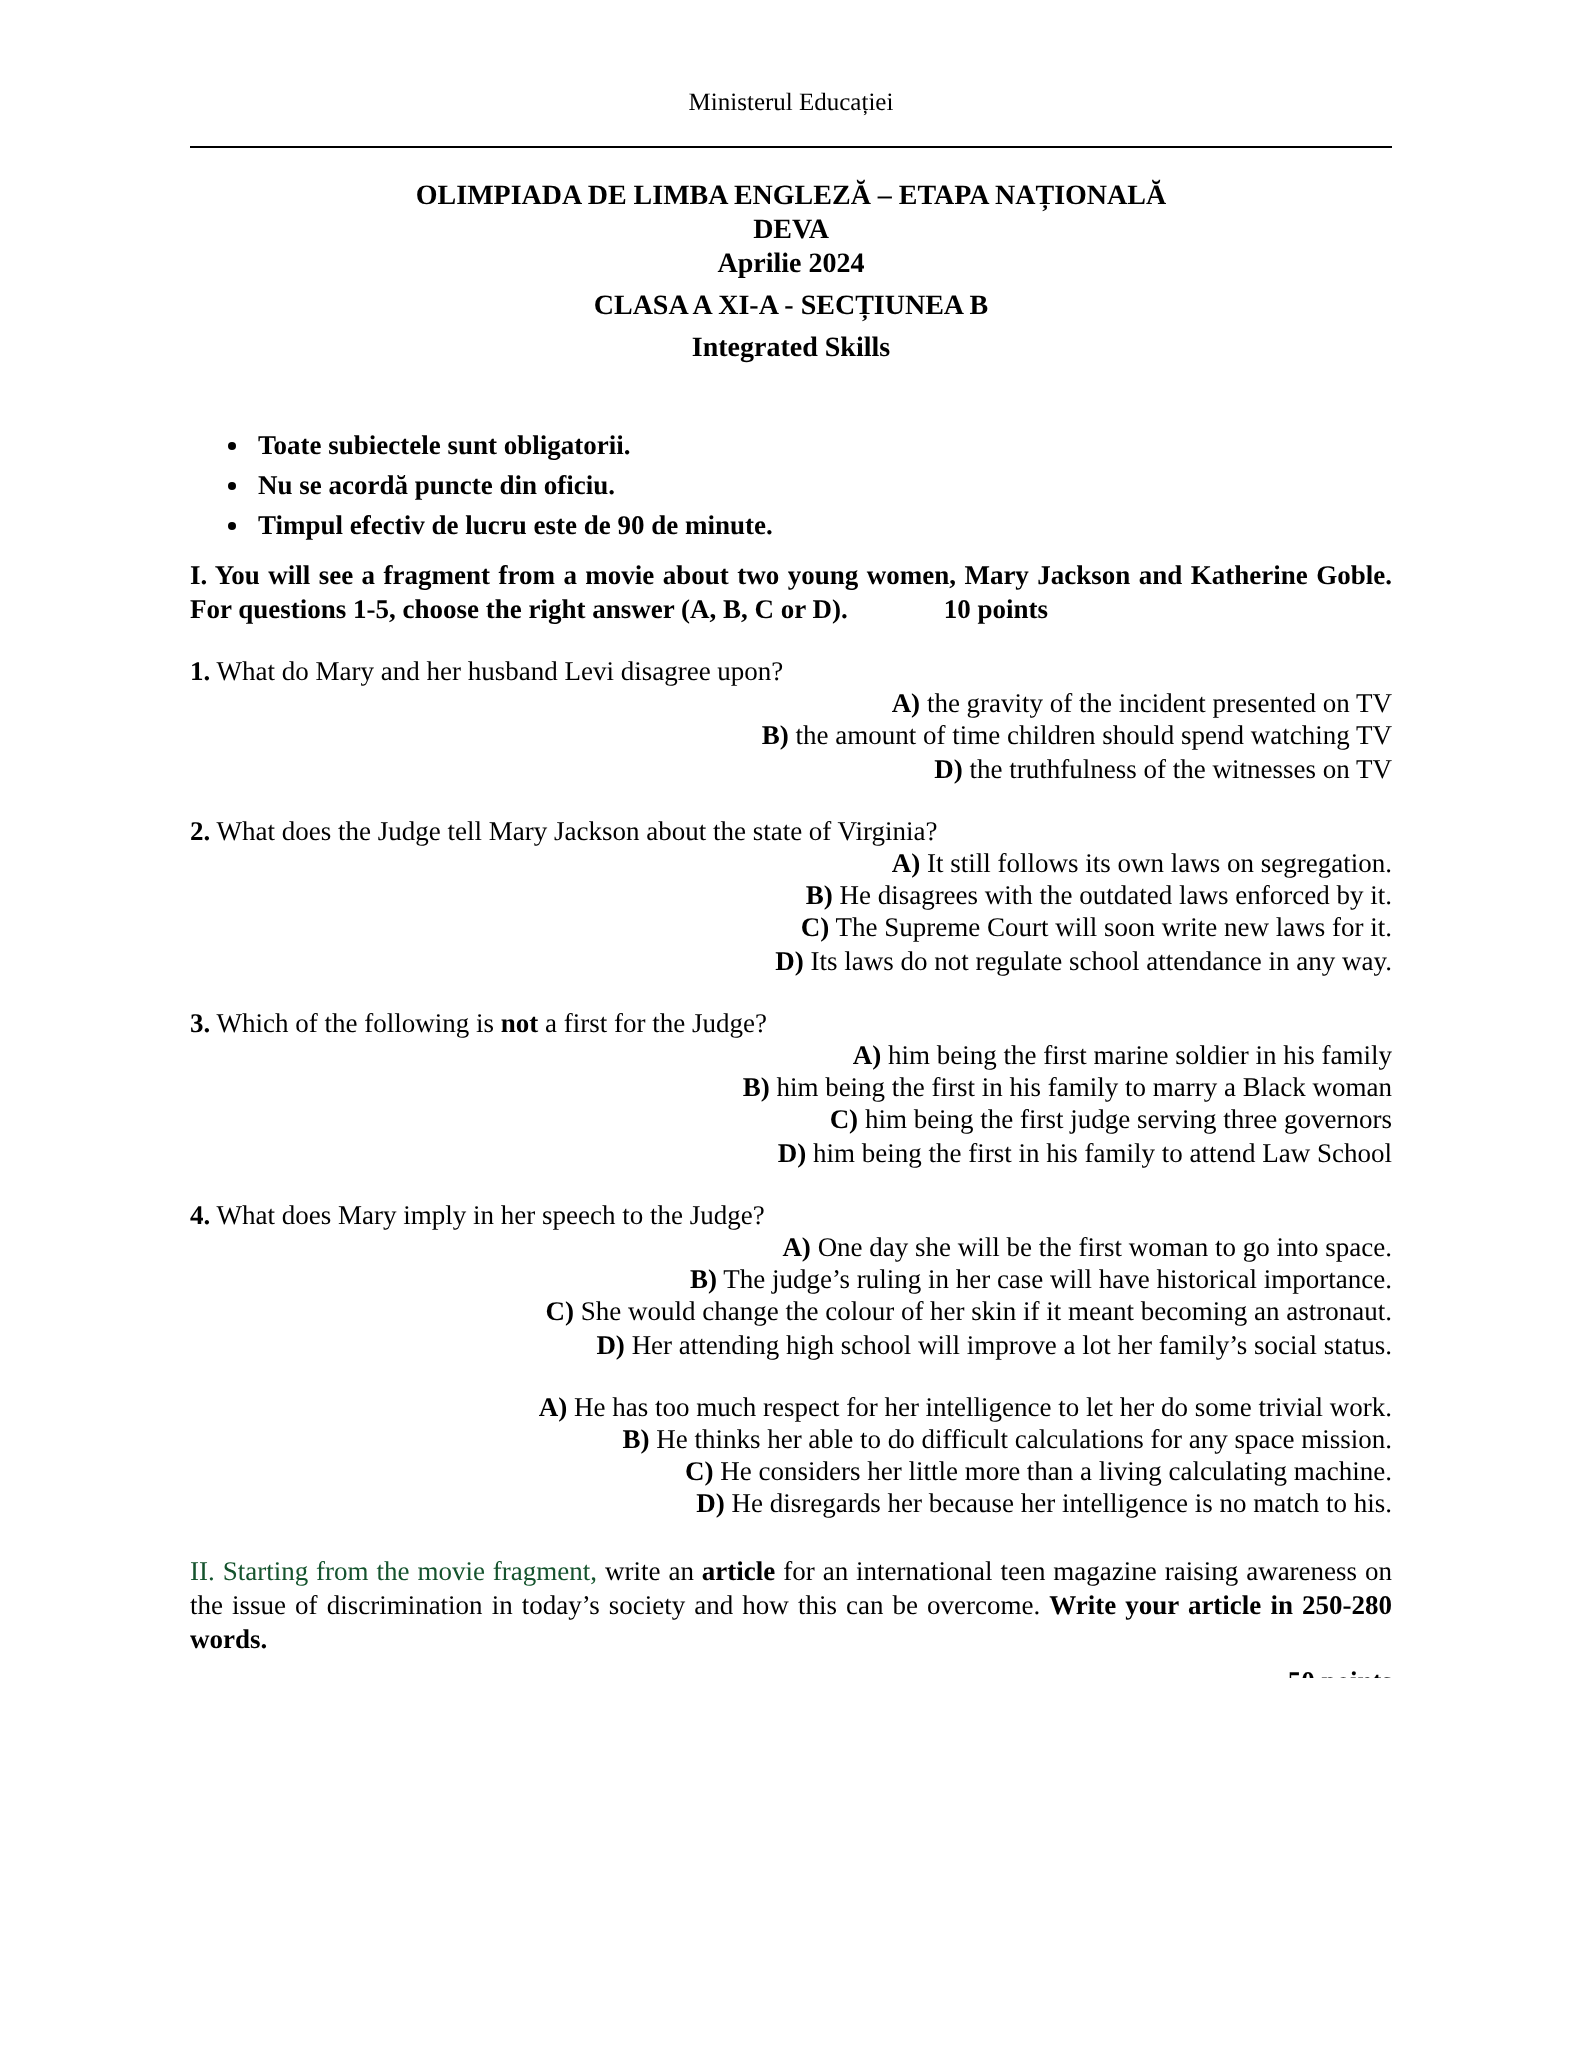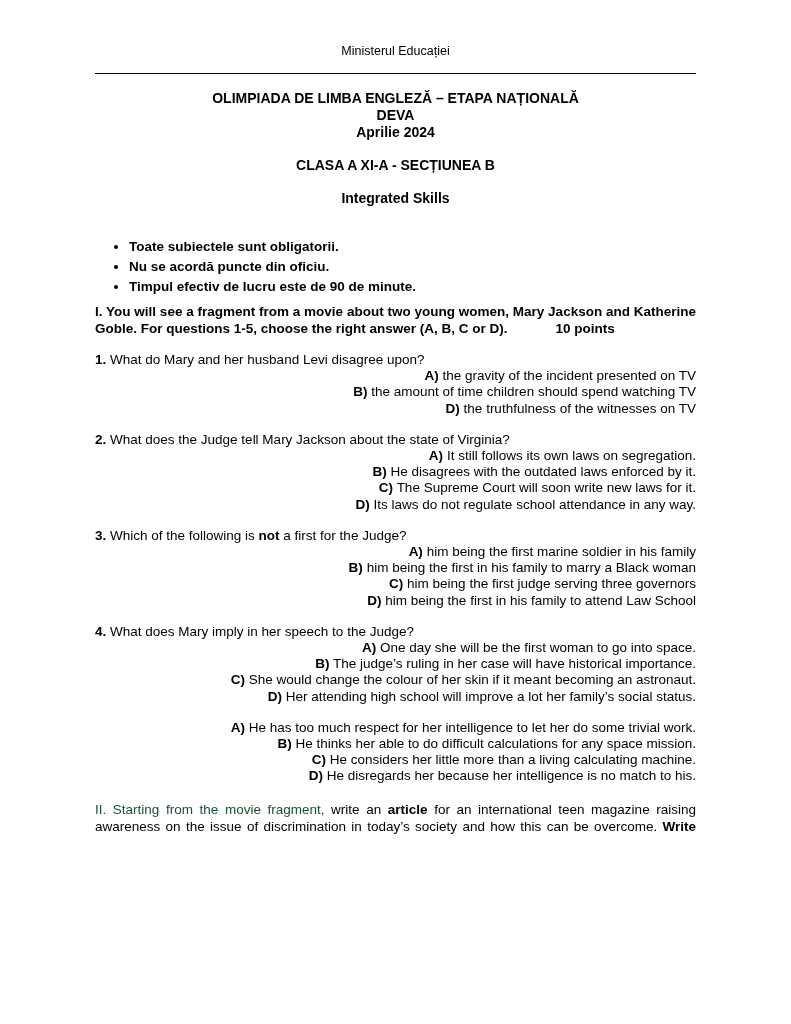--- a/index.html
+++ b/index.html
@@ -9,27 +9,28 @@
     font-family:"Liberation Sans", sans-serif;
     color:#000;
     margin:0 auto;
     position:relative;
   }
   .page {
     position:relative;
     width:791px; height:839px;
     padding:44px 95px 0 95px;
     overflow:hidden;
+    font-family:Liberation Serif, serif;
   }
   .ministry { text-align:center; font-size:12.5px; line-height:14px; }
   .header-rule { border-bottom:1px solid #000; margin-top:15px; }
 
   .title-block { margin-top:16px; text-align:center; font-weight:bold; font-size:14px; line-height:17px; }
   .title-line { display:block; }
-  .title-gap { margin-top:16px; }
+  .title-gap { margin-top:4px; }
 
   .instructions { margin-top:30px; list-style:disc; padding-left:34px; }
   .instructions li { font-weight:bold; font-size:13.5px; line-height:20px; }
 
   .prompt1 { margin-top:6px; font-weight:bold; font-size:13.5px; line-height:17px; text-align:justify; }
   .prompt1 .points { display:inline-block; margin-left:48px; }
 
   .question { margin-top:15px; font-size:13.5px; line-height:16.2px; }
   .q-line b { font-weight:bold; }
   .options { padding-left:45px;text-align:right; }

